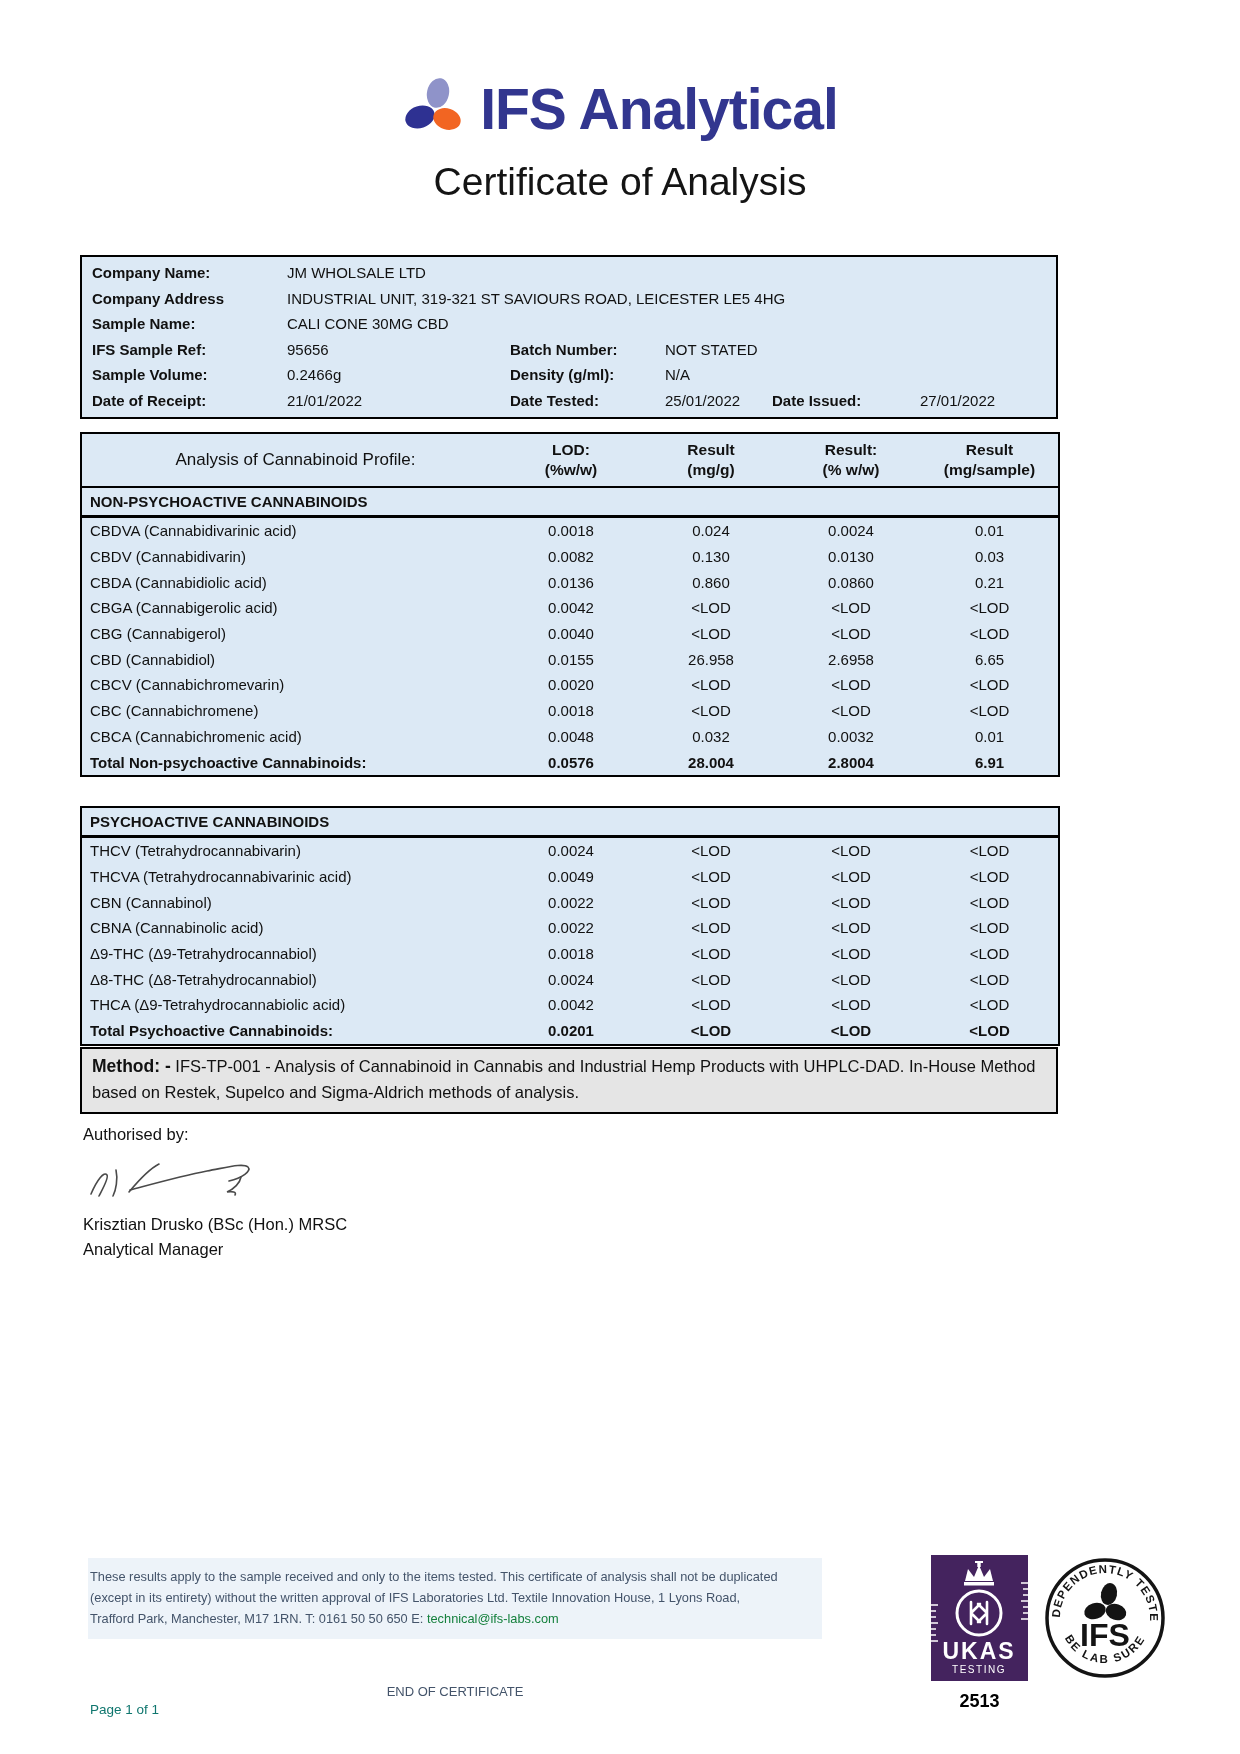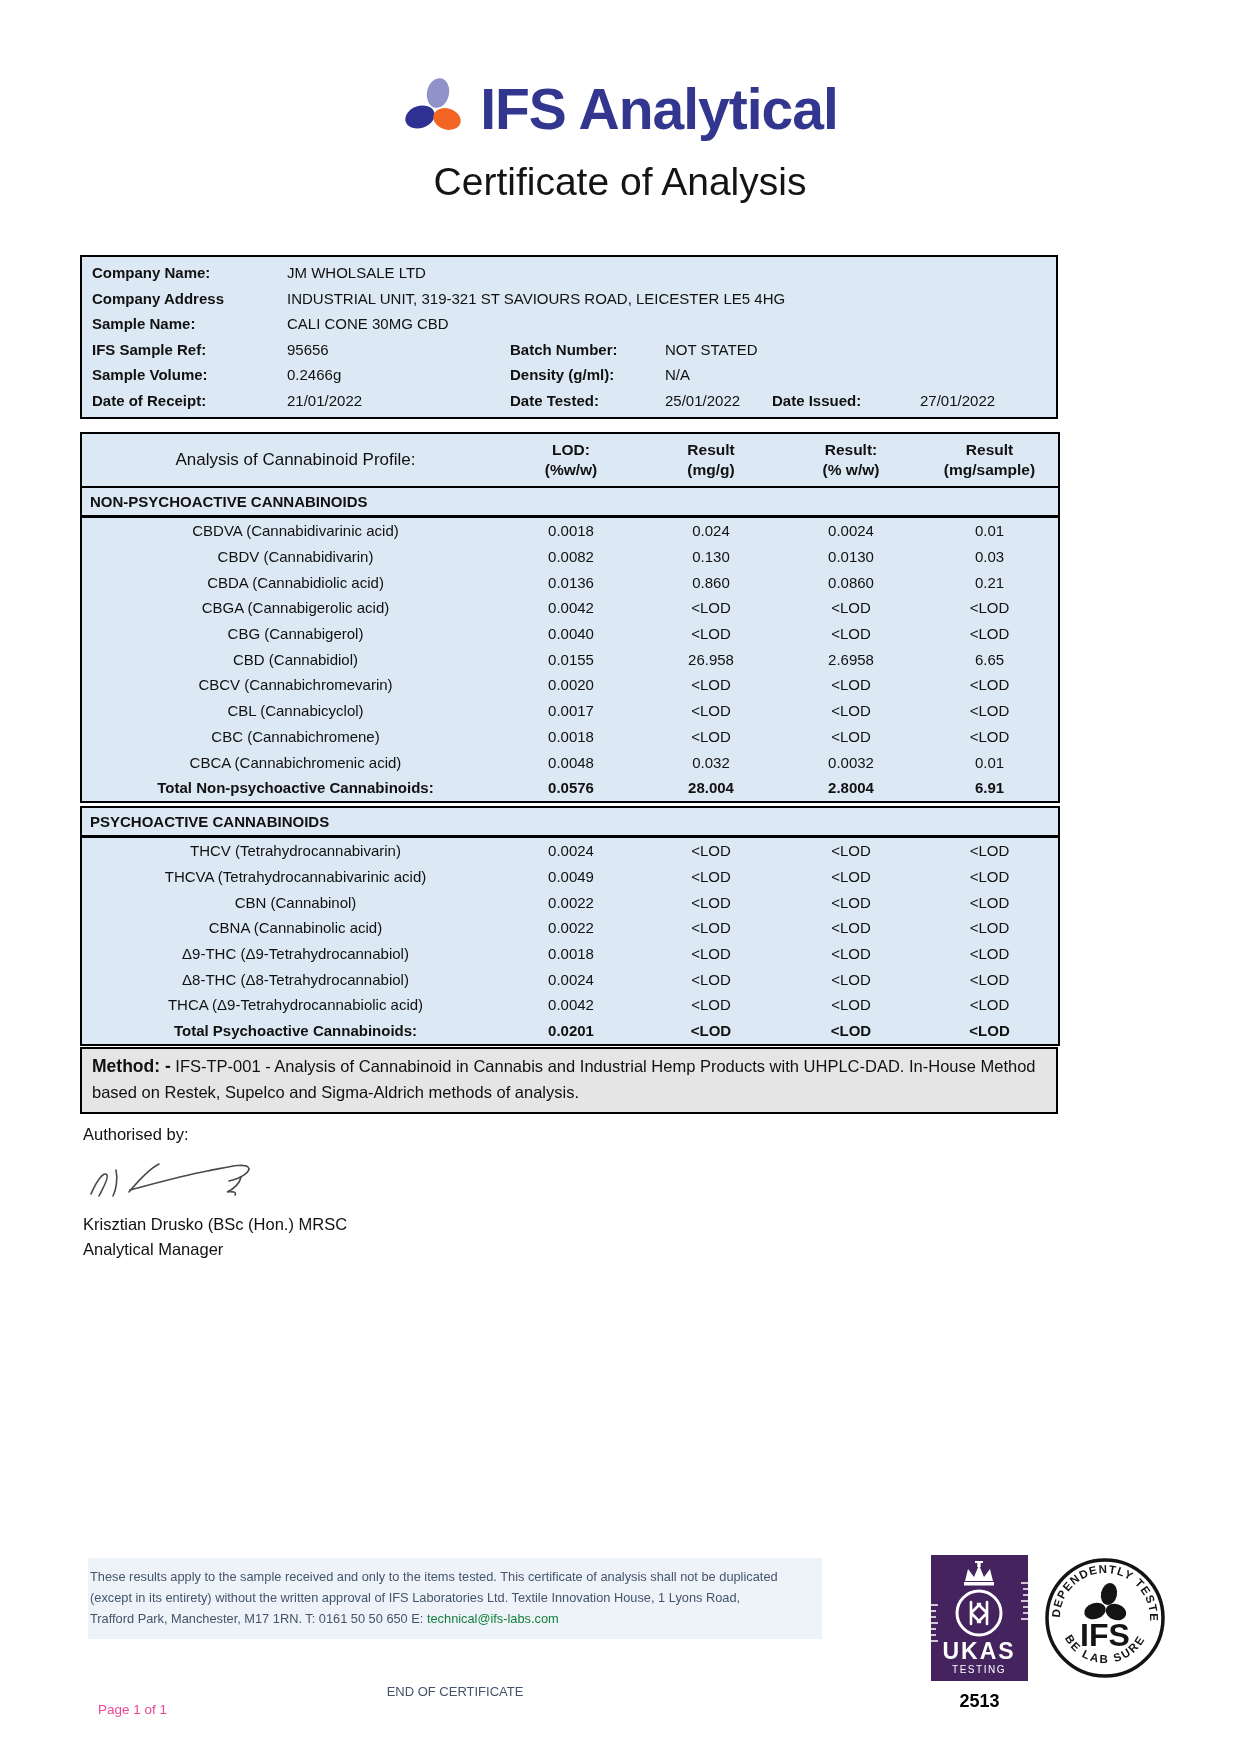--- a/index.html
+++ b/index.html
@@ -21,41 +21,41 @@
   
   .ctable{position:absolute;left:80px;width:978px;border-collapse:collapse;background:#DCE9F5;
           border:2.5px solid #000;font-size:15px;table-layout:fixed;}
   .ctable col.cname{width:420px;} .ctable col.cnum{width:140px;} .ctable col.cnum-last{width:138px;}
   .ctable th,.ctable td{padding:0;vertical-align:middle;}
   .hdr-row th{border-bottom:2px solid #000;height:52px;}
   .hdr-title{text-align:center;padding-left:8px !important;font-size:17px;font-weight:normal;}
   .colhead{font-weight:bold;font-size:15.5px;line-height:1.3;}
   .section-row td{font-weight:bold;font-size:15px;height:27px;padding-left:8px;border-bottom:3px solid #000;}
   .ctable tbody.data td{height:25.7px;}
-  .ctable td.name{padding-left:8px;text-align:center;}
+  .ctable td.name{padding-left:8px;text-align:left;}
   .ctable td.num{text-align:center;}
   tr.row-bold td{font-weight:bold;margin-top:44px;}
 
   
   .method-box{position:absolute;left:80px;top:1047px;width:978px;box-sizing:border-box;background:#e5e5e5;
               border:2.5px solid #000;padding:4px 10px 6px 10px;font-size:16.5px;line-height:1.55;}
   .method-box b{font-size:17.5px;}
 
   
   .auth-head{position:absolute;left:83px;top:1125px;font-size:16.5px;}
   .sig{position:absolute;left:85px;top:1150px;}
   .sig-name{position:absolute;left:83px;top:1212px;font-size:16.5px;line-height:25px;}
 
   
   .disclaimer{position:absolute;left:88px;top:1558px;width:730px;background:#EDF3F9;padding:8px 2px 10px 2px;
               font-size:12.8px;line-height:1.65;color:#44546A;}
   .disclaimer .just{text-align:justify;}
   .email-link{color:#15803d;}
   .end-cert{position:absolute;left:88px;top:1684px;width:734px;text-align:center;font-size:13px;color:#44546A;}
-  .page-no{position:absolute;left:90px;top:1702px;font-size:13.5px;color:#ec4899;margin-left:8px;}
+  .page-no{position:absolute;left:90px;top:1702px;font-size:13.5px;color:#0f766e;}
   .ukas-wrap{position:absolute;left:931px;top:1555px;width:97px;text-align:center;}
   .ukas-num{font-size:18px;font-weight:bold;margin-top:6px;color:#000;}
   .stamp-wrap{position:absolute;left:1043px;top:1556px;}
 </style>
 </head>
 <body>
 
 <div class="brand-row">
   <span>
     <svg width="64" height="60" viewBox="0 0 64 60">
@@ -179,27 +179,20 @@
         <td class="num">6.65</td>
       </tr>
       <tr>
         <td class="name">CBCV (Cannabichromevarin)</td>
         <td class="num">0.0020</td>
         <td class="num">&lt;LOD</td>
         <td class="num">&lt;LOD</td>
         <td class="num">&lt;LOD</td>
       </tr>
       <tr>
-        <td class="name">CBL (Cannabicyclol)</td>
-        <td class="num">0.0017</td>
-        <td class="num">&lt;LOD</td>
-        <td class="num">&lt;LOD</td>
-        <td class="num">&lt;LOD</td>
-      </tr>
-      <tr>
         <td class="name">CBC (Cannabichromene)</td>
         <td class="num">0.0018</td>
         <td class="num">&lt;LOD</td>
         <td class="num">&lt;LOD</td>
         <td class="num">&lt;LOD</td>
       </tr>
       <tr>
         <td class="name">CBCA (Cannabichromenic acid)</td>
         <td class="num">0.0048</td>
         <td class="num">0.032</td>

